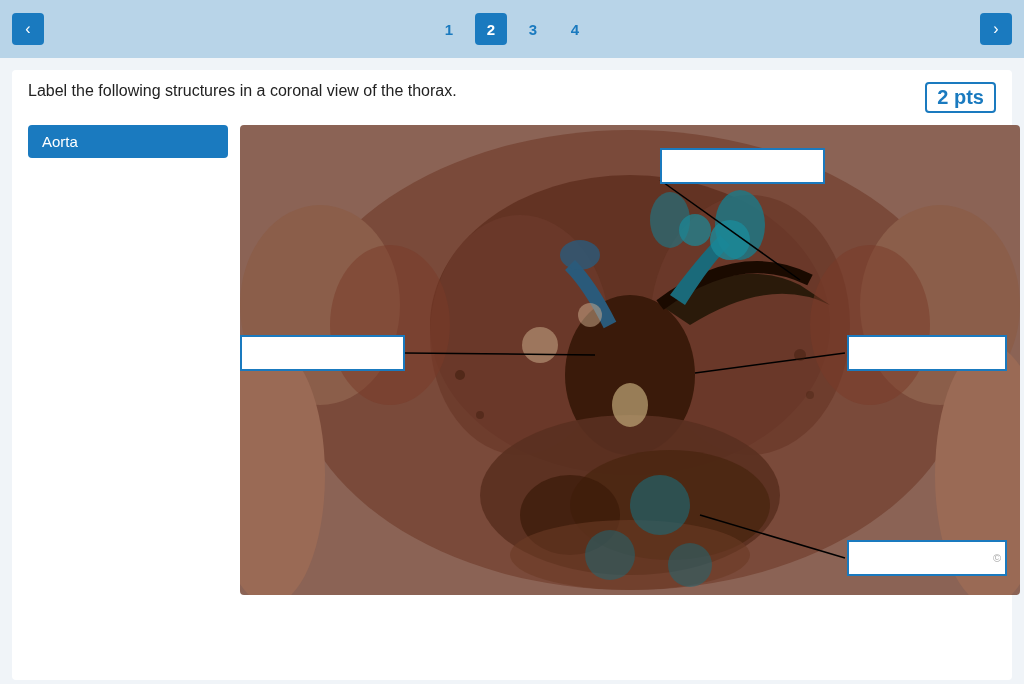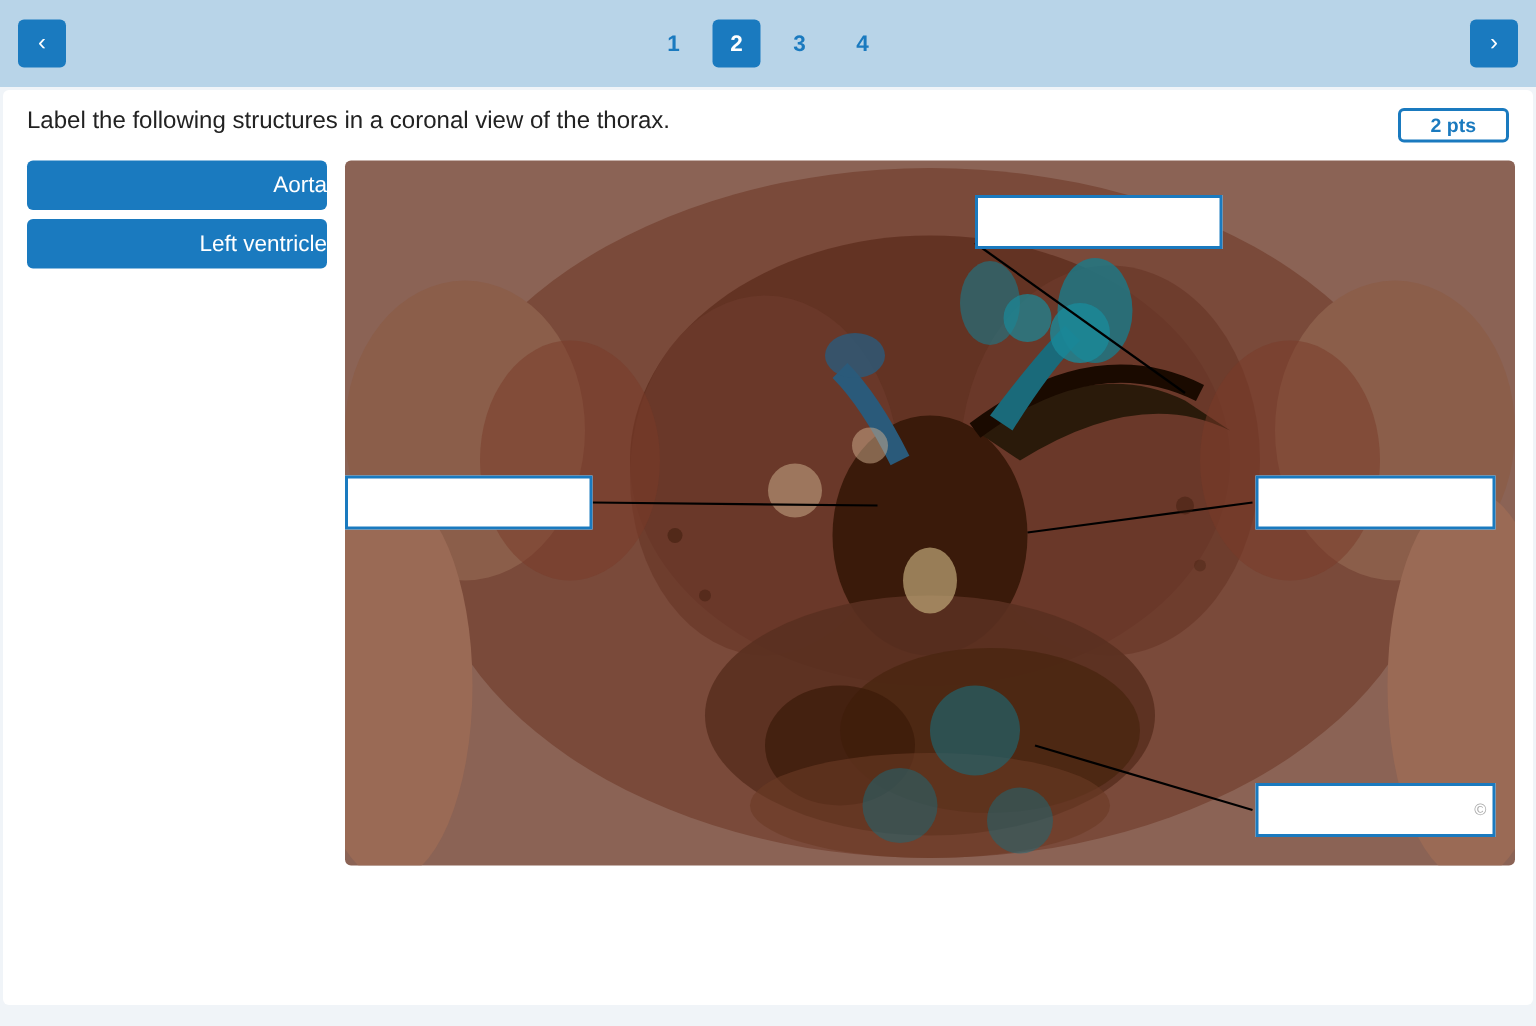--- a/index.html
+++ b/index.html
@@ -56,64 +56,63 @@
       background: transparent;
       border: none;
     }
     .page-num.active {
       background: #1a7abf;
       color: white;
     }
 
     .main-content {
       background: white;
-      margin: 2px;
+      margin: 12px;
       padding: 12px 16px;
       border-radius: 4px;
       height: calc(684px - 58px - 16px);
       position: relative;
-      text-align: right;
     }
 
     .question-header {
       display: flex;
       justify-content: space-between;
       align-items: flex-start;
       margin-bottom: 12px;
     }
     .question-text {
       font-size: 16px;
       color: #222;
     }
     .pts-badge {
       border: 2px solid #1a7abf;
       color: #1a7abf;
-      padding: 2px 20px;
-      border-radius: 4px;
-      font-size: 13px;
+      padding: 2px 10px;
+      border-radius: 4px;
+      font-size: 20px;
       font-weight: bold;
       white-space: nowrap;
     }
 
     .content-area {
       display: flex;
       gap: 12px;
       position: relative;
     }
 
     .labels-list {
       display: flex;
       flex-direction: column;
       gap: 6px;
       min-width: 200px;
     }
     .label-item {
       background: #1a7abf;
       color: white;
-      padding: 8px 0;
+      padding: 8px 14px;
       border-radius: 4px;
       font-size: 15px;
       cursor: pointer;
       user-select: none;
     }
 
     .image-area {
       position: relative;
       flex: 1;
     }
@@ -154,21 +153,20 @@
 
 <div class="main-content">
   <div class="question-header">
     <div class="question-text">Label the following structures in a coronal view of the thorax.</div>
     <div class="pts-badge">2 pts</div>
   </div>
 
   <div class="content-area">
     <div class="labels-list">
       <div class="label-item">Aorta</div>
-      <div class="label-item">Left ventricle</div>
     </div>
 
     <div class="image-area">
       <div class="thorax-image">
         
         <svg class="thorax-svg" viewBox="0 0 780 470" xmlns="http://www.w3.org/2000/svg">
 
           <ellipse cx="390" cy="235" rx="340" ry="230" fill="#7a4a3a"></ellipse>
 
           <ellipse cx="80" cy="180" rx="80" ry="100" fill="#8b5e4a"></ellipse>

